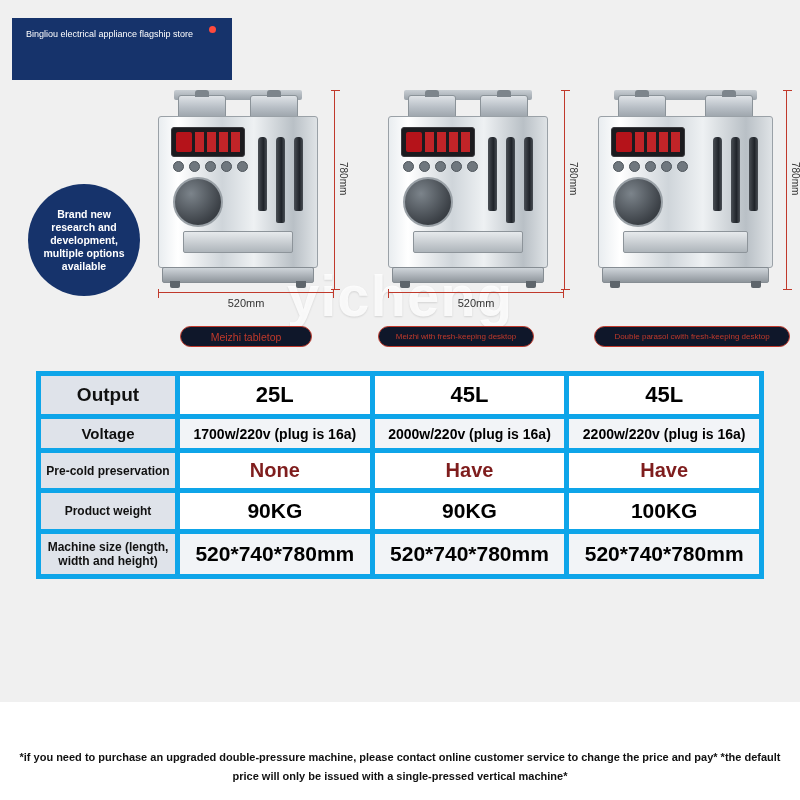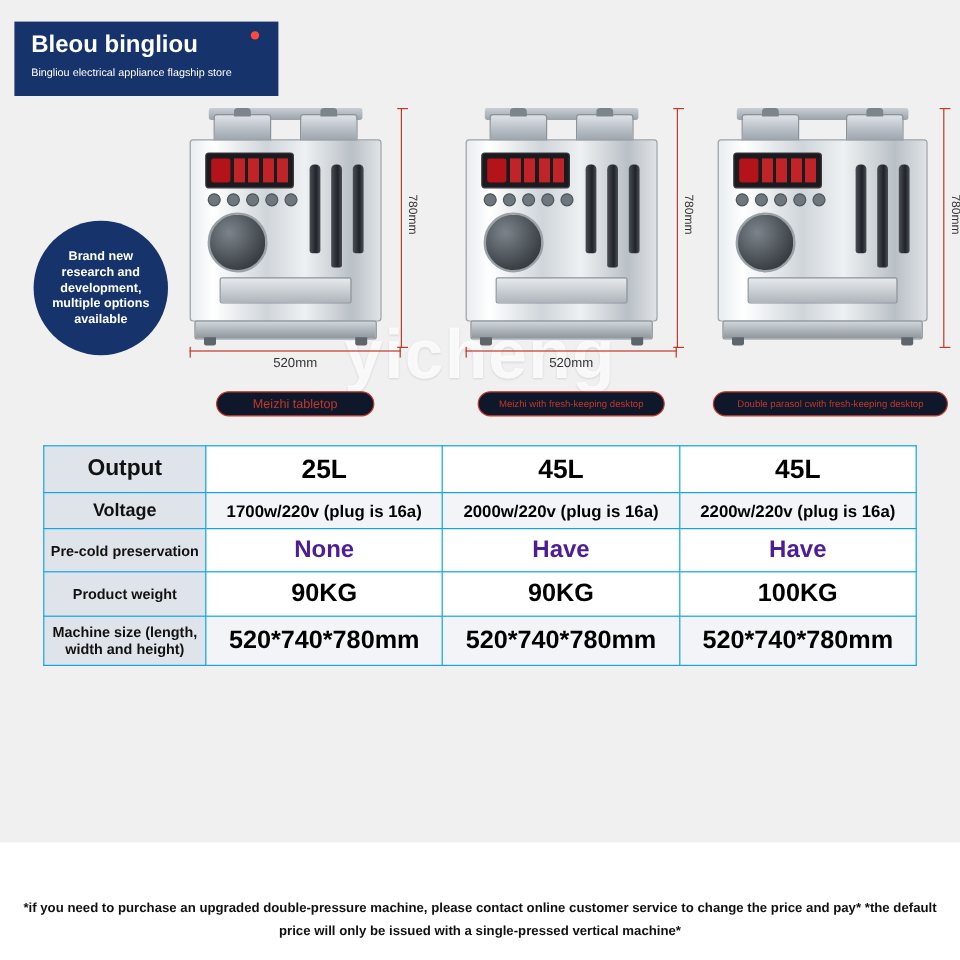--- a/index.html
+++ b/index.html
@@ -330,21 +330,21 @@
   
   .spec-table {
     position: absolute;
     left: 36px;
     top: 371px;
     width: 728px;
     border-collapse: collapse;
     table-layout: fixed;
   }
   .spec-table td {
-    border: 1px solid #0ea5e9;
+    border: 5px solid #0ea5e9;
     text-align: center;
     vertical-align: middle;
     padding: 6px 4px;
     background: #ffffff;
   }
   .spec-table td.label {
     background: #dfe3ea;
     font-weight: bold;
     width: 126px;
     color: #111;
@@ -355,21 +355,21 @@
   .spec-table tr.alt td.label {
     background: #dfe3ea;
   }
   .lbl-xl { font-size: 19px; }
   .lbl-l { font-size: 15px; }
   .lbl-m { font-size: 12px; }
   .lbl-s { font-size: 12px; }
   .val-xl { font-size: 22px; font-weight: bold; }
   .val-l { font-size: 21px; font-weight: bold; }
   .val-m { font-size: 14px; font-weight: bold; }
-  .val-red { font-size: 20px; font-weight: bold; color: #4c1d95; }
+  .val-red { font-size: 20px; font-weight: bold; color: #7f1d1d; }
   .val-multi { font-size: 15px; font-weight: bold; line-height: 20px; }
 
   
   .footer {
     position: absolute;
     left: 0;
     bottom: 0;
     width: 800px;
     padding: 10px 14px 14px 14px;
     box-sizing: border-box;
@@ -389,21 +389,20 @@
     background: #ffffff;
   }
 </style>
 </head>
 <body>
 
 <div class="page">
 
   <div class="brand-box">
     <div class="brand-dot"></div>
-    <div class="brand-name">Bleou bingliou</div>
     <div class="brand-sub">Bingliou electrical appliance flagship store</div>
   </div>
 
   <div class="circle-badge">
     <span>Brand new research and development, multiple options available</span>
   </div>
 
   <div class="watermark">yicheng</div>
 
   <div class="products">
@@ -488,21 +487,21 @@
             <i class="l"></i>
             <i class="r"></i>
           </div>
       </div>
       <div class="dim-v" style="left:186px;">
         <span>780mm</span>
       </div>
       <div class="dim-h" style="left:10px; width:176px;">
         <span>520mm</span>
       </div>
-      <div class="pill small" style="left:20px; width:156px;">
+      <div class="pill small" style="left:0; width:156px;">
         <span>Meizhi with fresh-keeping desktop</span>
       </div>
     </div>
 
     <div class="product p3">
       <div class="machine wide">
         <div class="m-topbar"></div>
         <div class="hopper left">
             <div class="hopper-knob"></div>
           </div>

